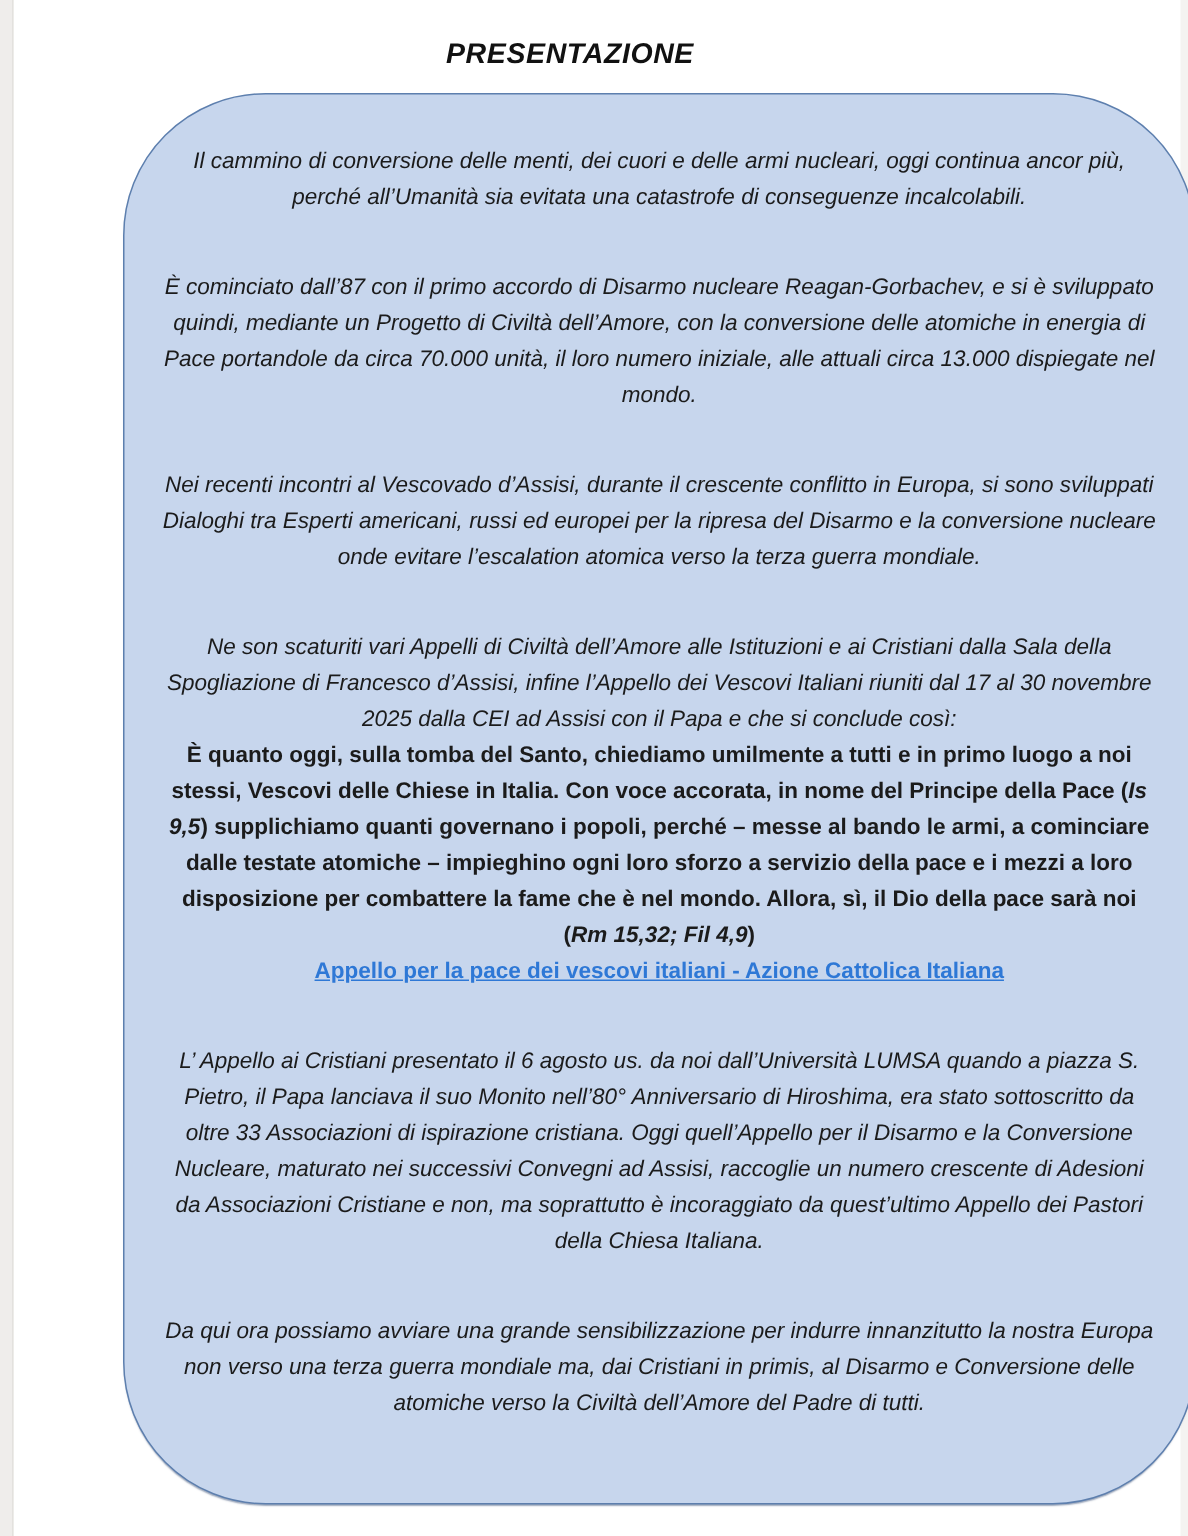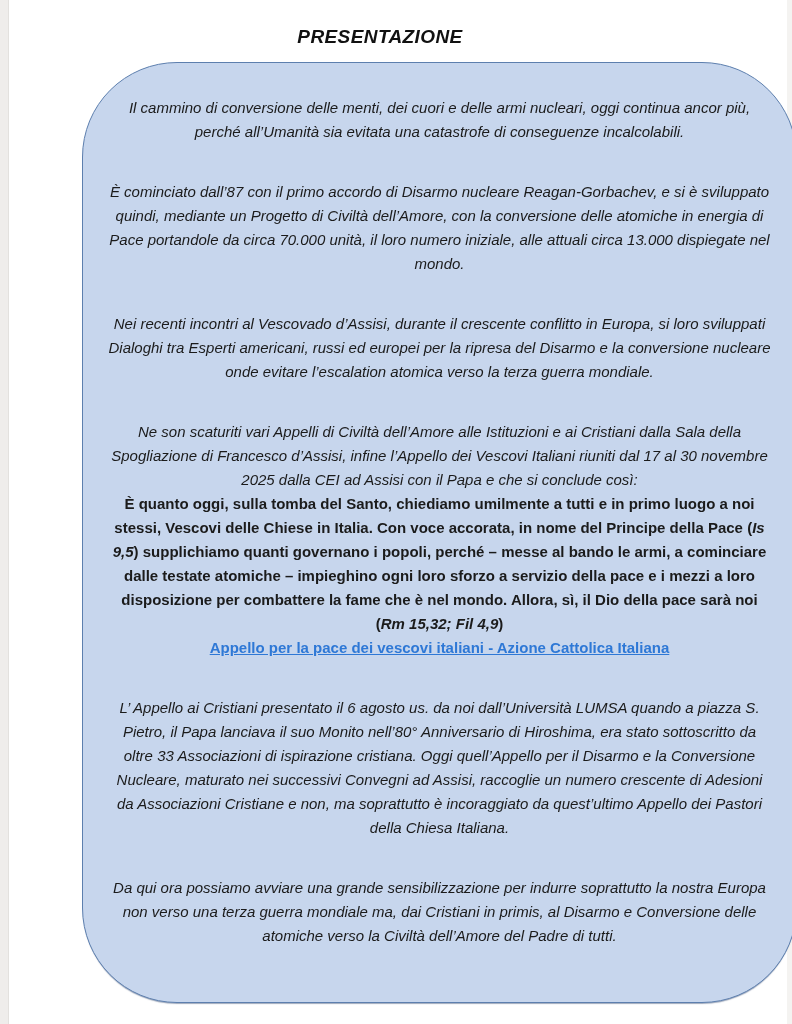--- a/index.html
+++ b/index.html
@@ -73,25 +73,25 @@
 <div class="edge-strip right"></div>
 
 <h1 class="doc-title">PRESENTAZIONE</h1>
 
 <div class="callout">
 
   <p class="it">Il cammino di conversione delle menti, dei cuori e delle armi nucleari, oggi continua ancor più, perché all’Umanità sia evitata una catastrofe di conseguenze incalcolabili.</p>
 
   <p class="it">È cominciato dall’87 con il primo accordo di Disarmo nucleare Reagan-Gorbachev, e si è sviluppato quindi, mediante un Progetto di Civiltà dell’Amore, con la conversione delle atomiche in energia di Pace portandole da circa 70.000 unità, il loro numero iniziale, alle attuali circa 13.000 dispiegate nel mondo.</p>
 
-  <p class="it">Nei recenti incontri al Vescovado d’Assisi, durante il crescente conflitto in Europa, si loro sviluppati Dialoghi tra Esperti americani, russi ed europei per la ripresa del Disarmo e la conversione nucleare onde evitare l’escalation atomica verso la terza guerra mondiale.</p>
+  <p class="it">Nei recenti incontri al Vescovado d’Assisi, durante il crescente conflitto in Europa, si sono sviluppati Dialoghi tra Esperti americani, russi ed europei per la ripresa del Disarmo e la conversione nucleare onde evitare l’escalation atomica verso la terza guerra mondiale.</p>
 
   <p class="it">Ne son scaturiti vari Appelli di Civiltà dell’Amore alle Istituzioni e ai Cristiani dalla Sala della Spogliazione di Francesco d’Assisi, infine l’Appello dei Vescovi Italiani riuniti dal 17 al 30 novembre 2025 dalla CEI ad Assisi con il Papa e che si conclude così:</p>
 
   <p class="boldline tight"><span>È quanto oggi, sulla tomba del Santo, chiediamo umilmente a tutti e in primo luogo a noi stessi, Vescovi delle Chiese in Italia. Con voce accorata, in nome del Principe della Pace (</span><span class="bold-italic-ref">Is 9,5</span><span>) supplichiamo quanti governano i popoli, perché – messe al bando le armi, a cominciare dalle testate atomiche – impieghino ogni loro sforzo a servizio della pace e i mezzi a loro disposizione per combattere la fame che è nel mondo. Allora, sì, il Dio della pace sarà noi (</span><span class="bold-italic-ref">Rm 15,32; Fil 4,9</span><span>)</span></p>
 
   <p class="tight"><a class="link" href="#">Appello per la pace dei vescovi italiani - Azione Cattolica Italiana</a></p>
 
   <p class="it">L’ Appello ai Cristiani presentato il 6 agosto us. da noi dall’Università LUMSA quando a piazza S. Pietro, il Papa lanciava il suo Monito nell’80° Anniversario di Hiroshima, era stato sottoscritto da oltre 33 Associazioni di ispirazione cristiana. Oggi quell’Appello per il Disarmo e la Conversione Nucleare, maturato nei successivi Convegni ad Assisi, raccoglie un numero crescente di Adesioni da Associazioni Cristiane e non, ma soprattutto è incoraggiato da quest’ultimo Appello dei Pastori della Chiesa Italiana.</p>
 
-  <p class="it">Da qui ora possiamo avviare una grande sensibilizzazione per indurre soprattutto la nostra Europa non verso una terza guerra mondiale ma, dai Cristiani in primis, al Disarmo e Conversione delle atomiche verso la Civiltà dell’Amore del Padre di tutti.</p>
+  <p class="it">Da qui ora possiamo avviare una grande sensibilizzazione per indurre innanzitutto la nostra Europa non verso una terza guerra mondiale ma, dai Cristiani in primis, al Disarmo e Conversione delle atomiche verso la Civiltà dell’Amore del Padre di tutti.</p>
 
 </div>
 
 </body></html>

